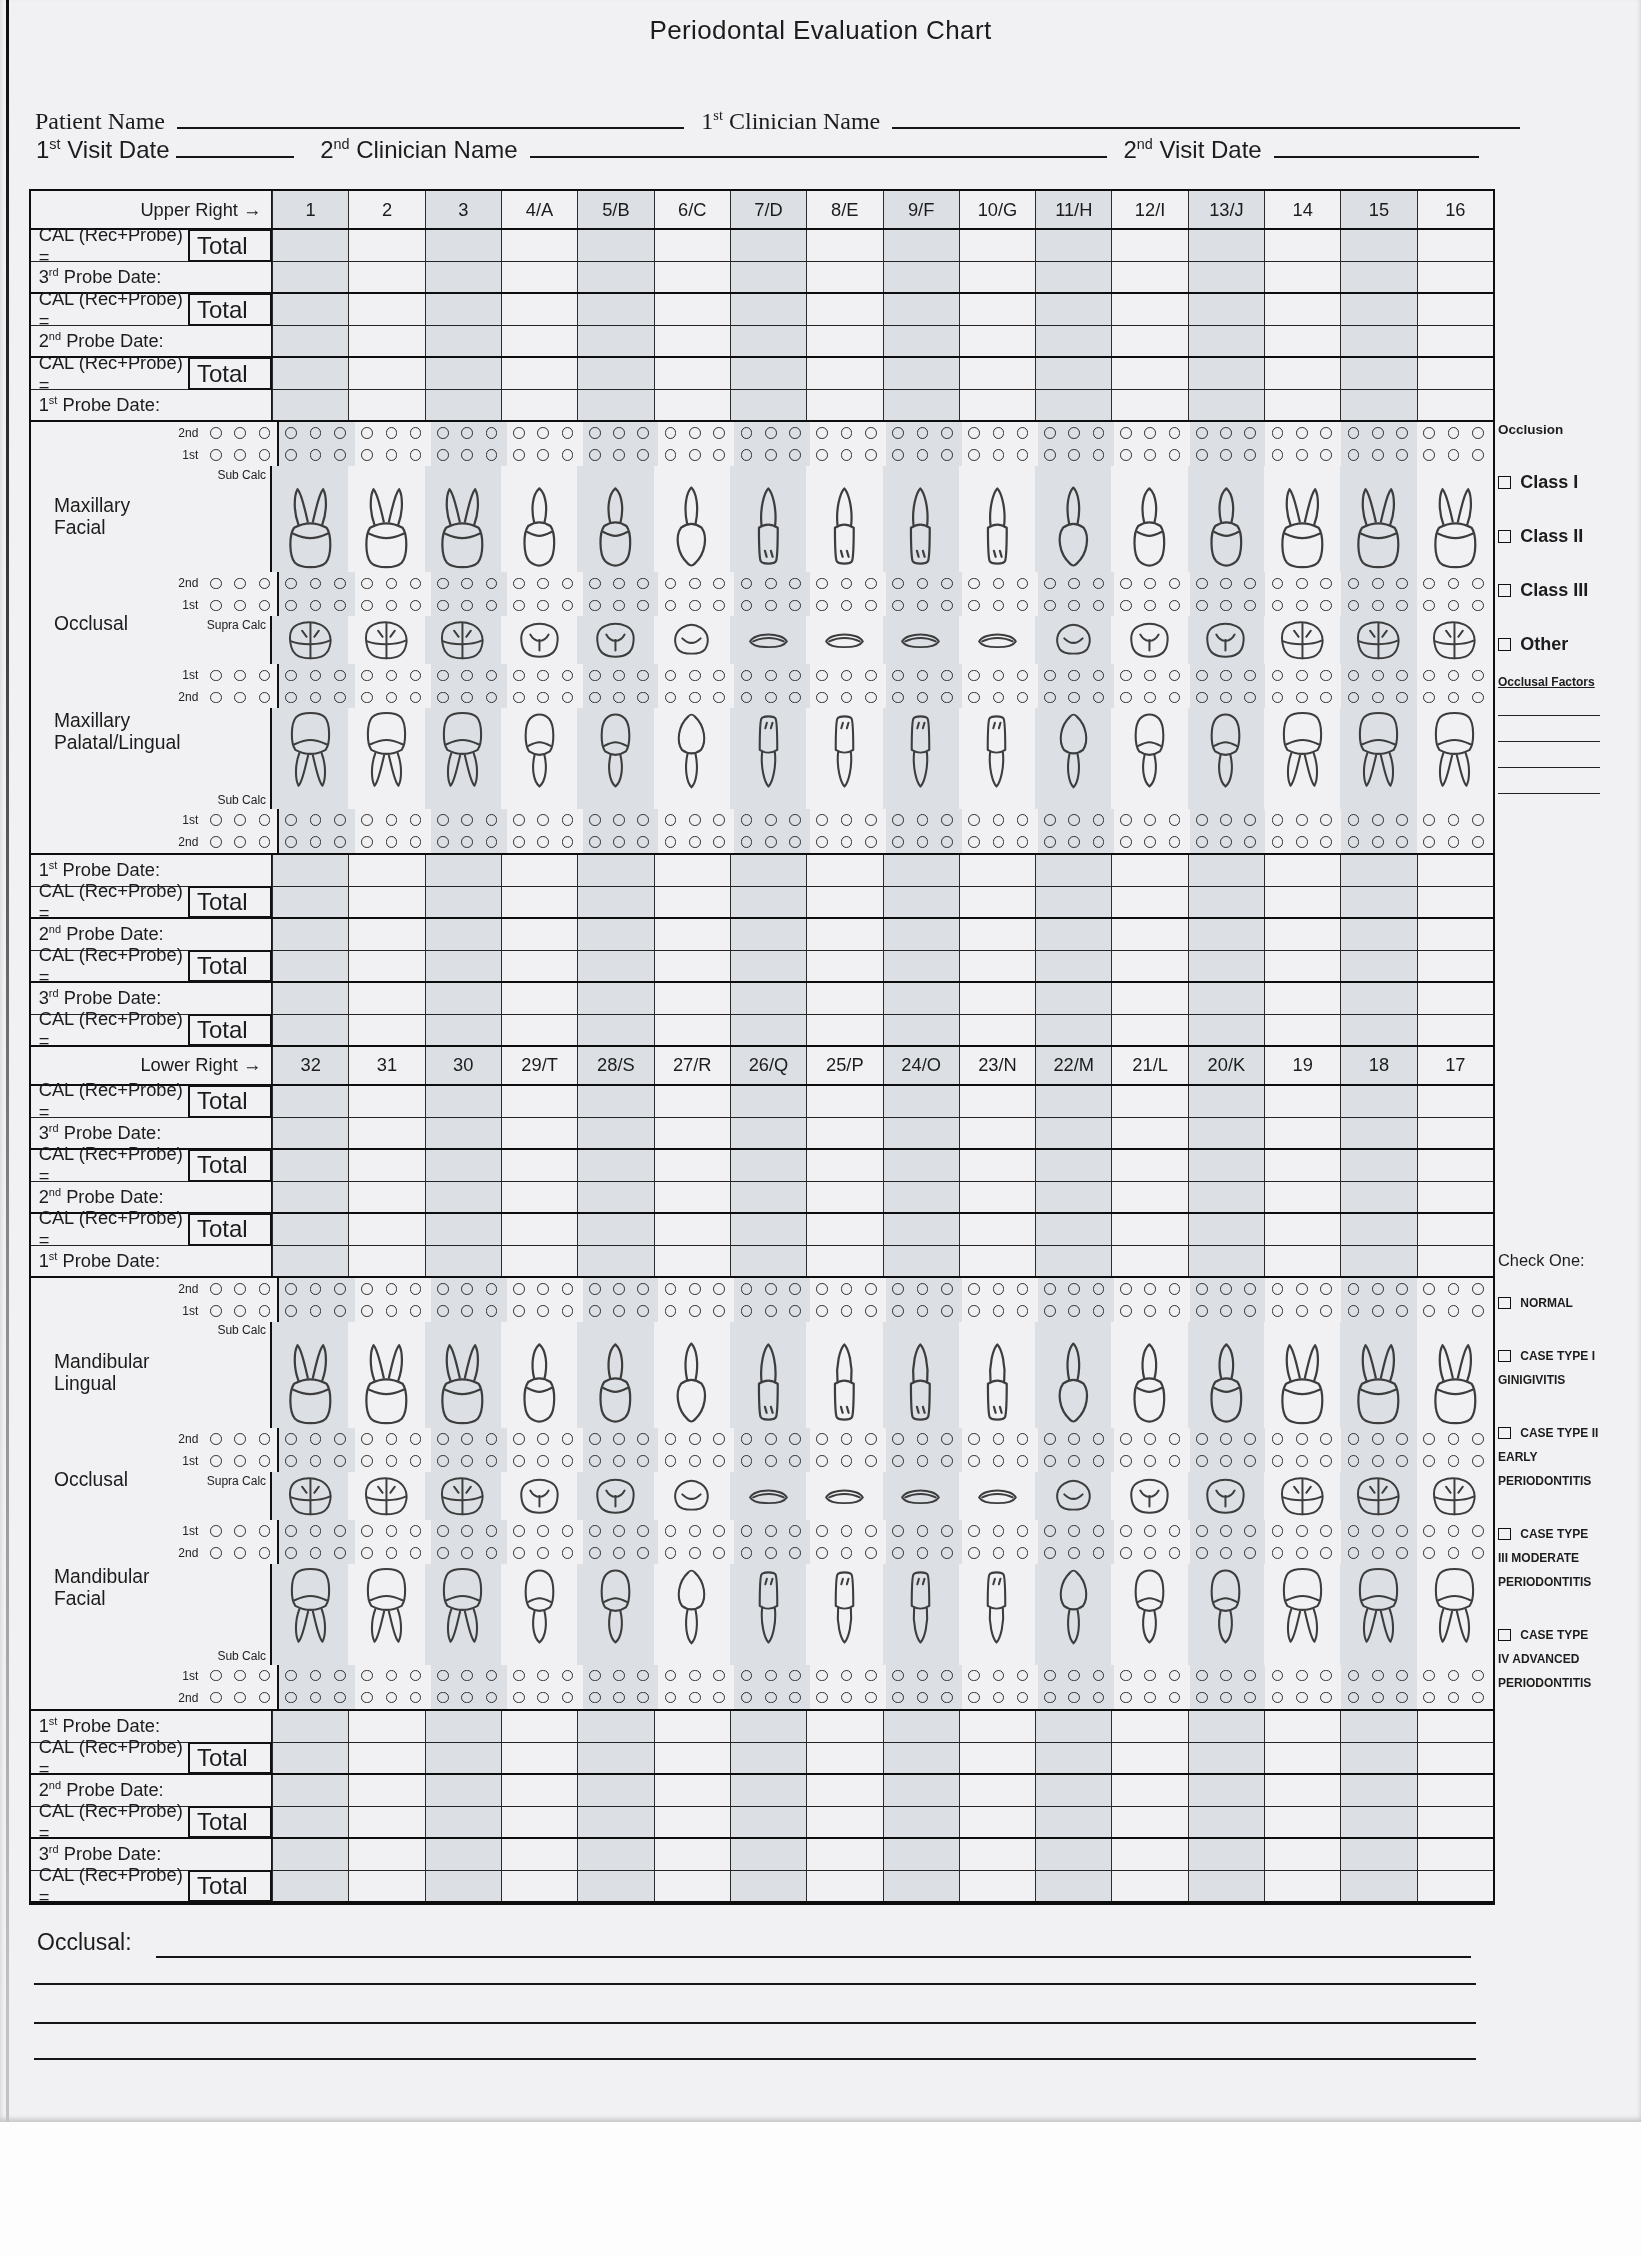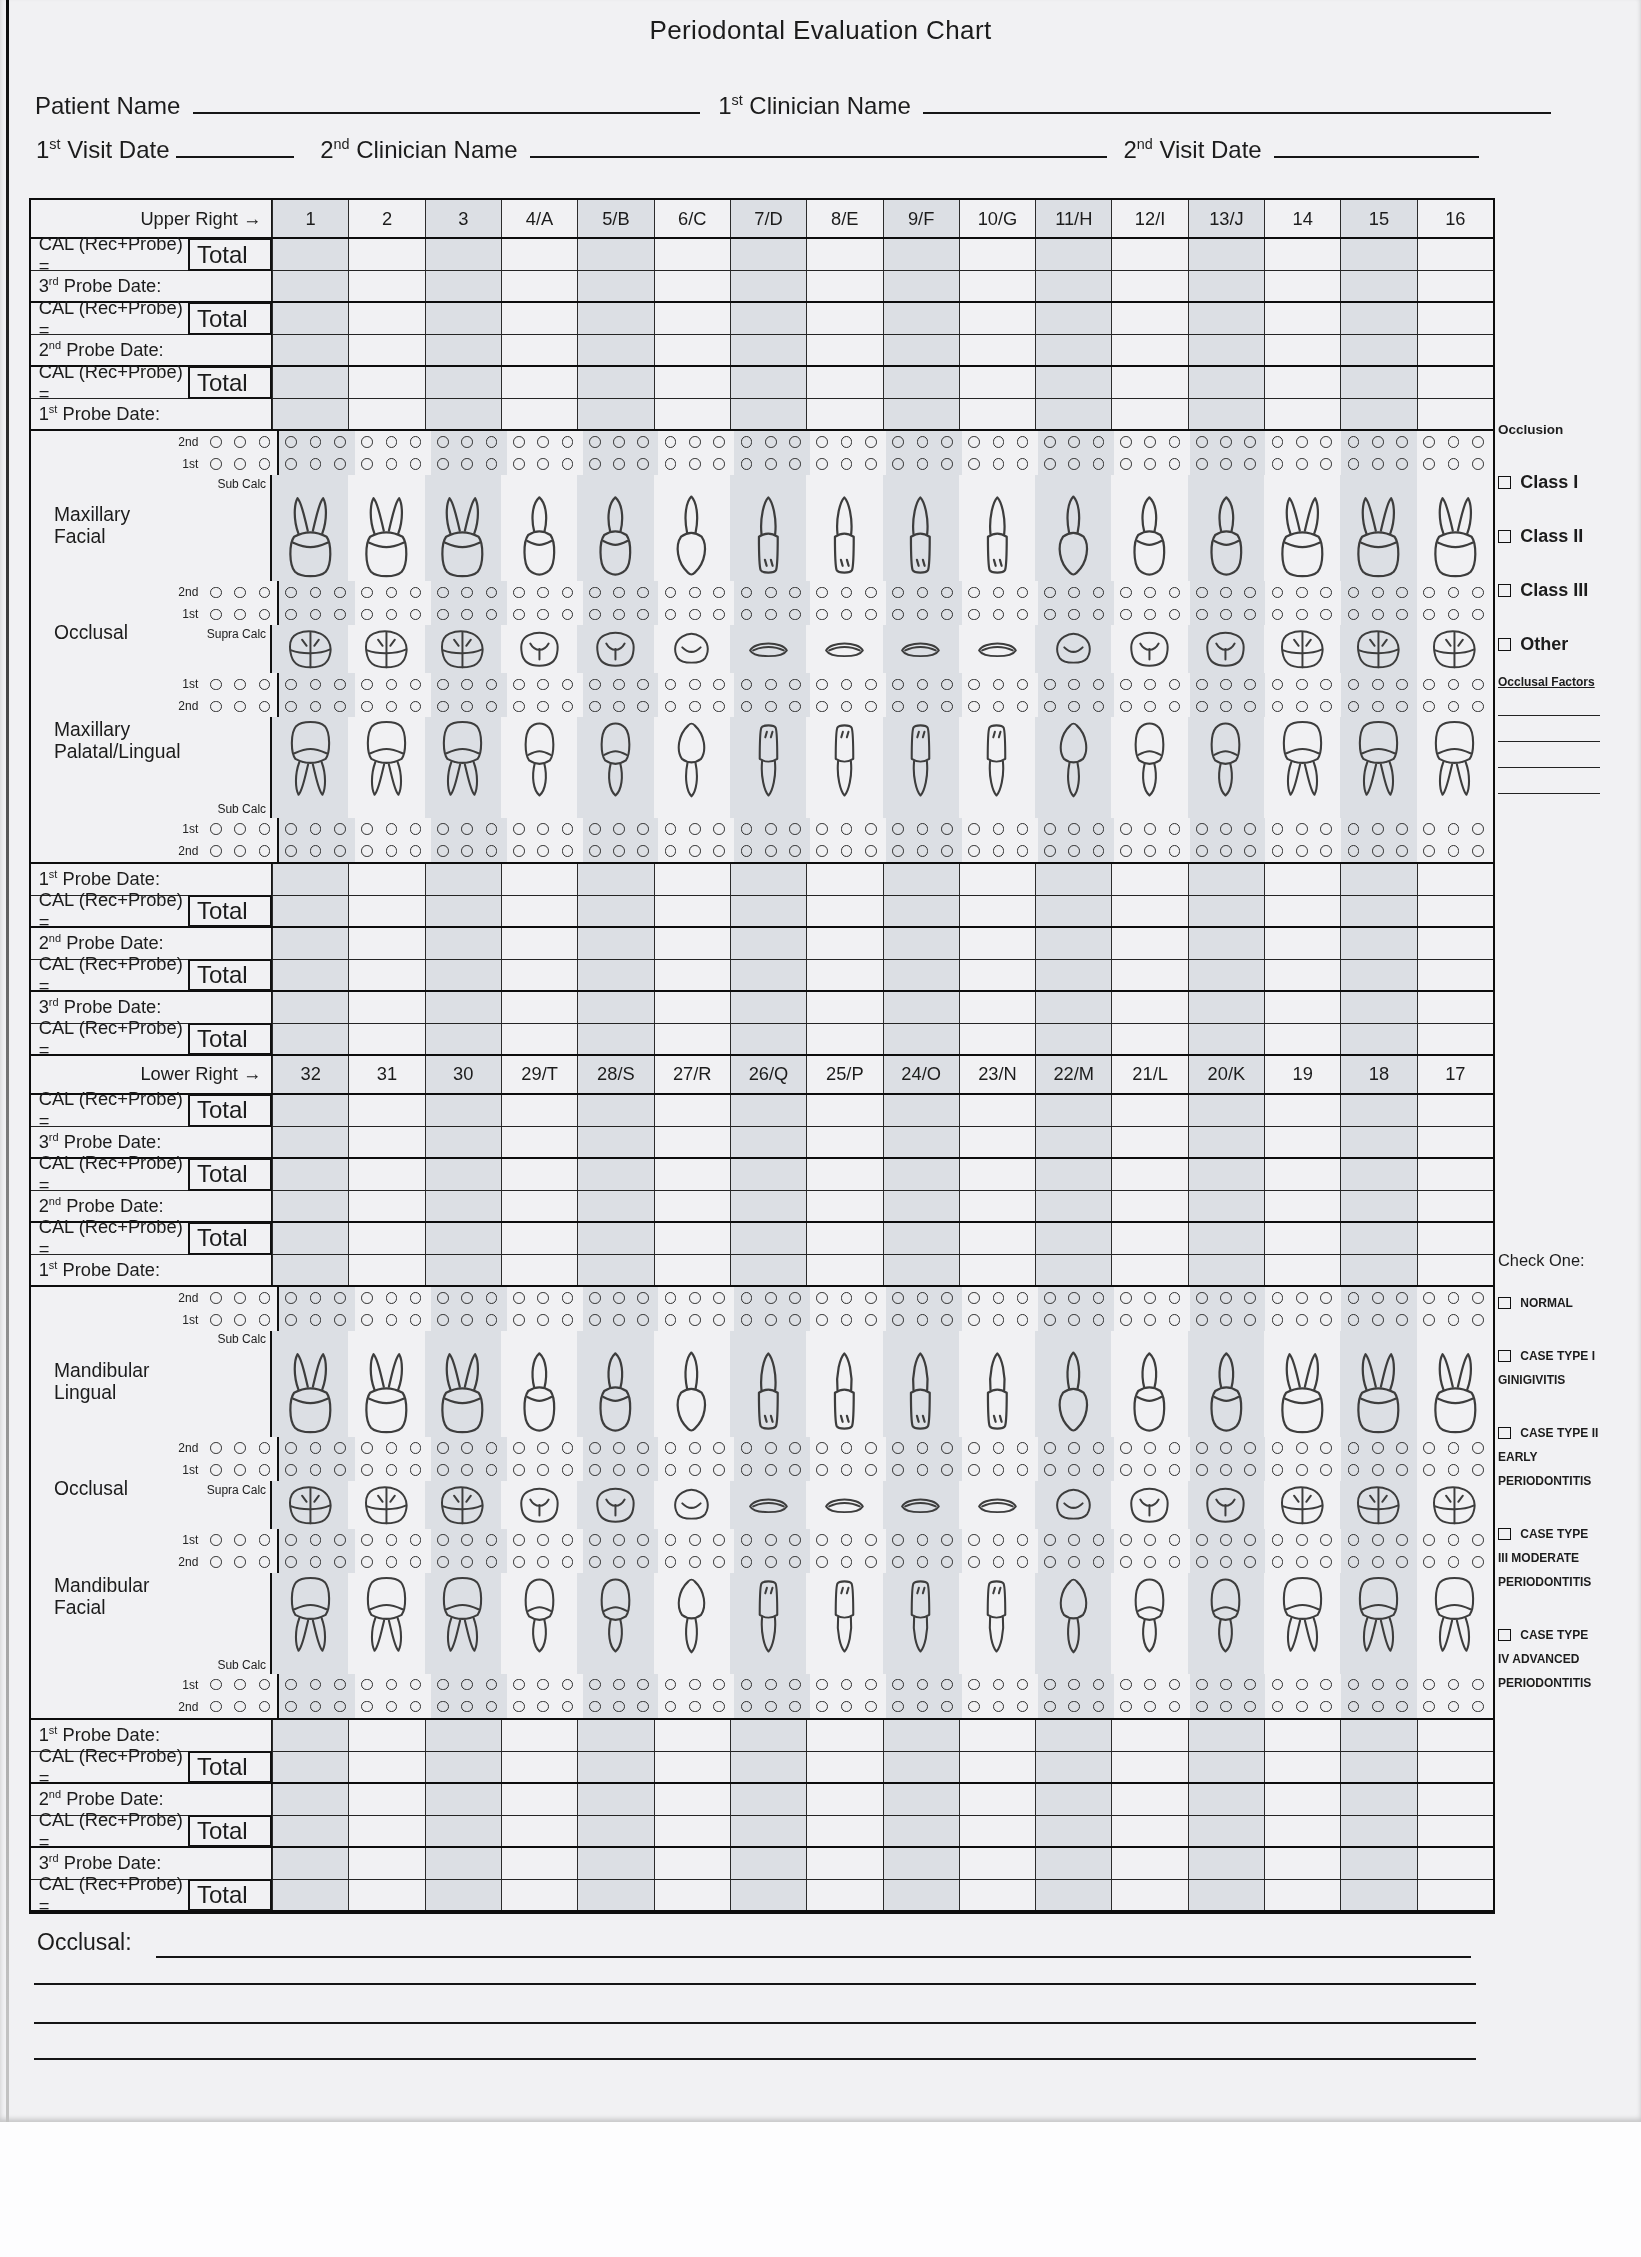--- a/index.html
+++ b/index.html
@@ -4,27 +4,27 @@
 <style>
   html,body{margin:0;padding:0;background:#fff;}
   body{font-family:"Liberation Sans",sans-serif;color:#1c1c1c;}
   .page{position:relative;width:1641px;height:2257px;background:#fdfdfe;overflow:hidden;}
   .paper{position:absolute;left:0;top:0;width:1641px;height:2122px;background:var(--paper,#f1f1f3);
          box-shadow:inset 0 -2.9px 4.8px rgba(0,0,0,.18);}
   .scan-edge{position:absolute;left:5.8px;top:0;width:2.9px;height:2122px;
              background:linear-gradient(#0c0c0c,#333 25%,#8a8a8a 60%,#c2c2c2 95%);}
   .title{position:absolute;top:15.4px;left:0;width:1641px;text-align:center;font-size:26px;letter-spacing:0.4px;}
   .hline{position:absolute;white-space:nowrap;font-size:24px;}
-  .hl1{top:87px;left:35px;}
+  .hl1{top:102px;left:35px;font-family:Liberation Serif, serif;}
   .hl2{top:131px;left:36px;}
   sup{font-size:60%;}
   .blank{display:inline-block;height:25px;border-bottom:2.5px solid #161616;vertical-align:baseline;}
 
   
-  .form{position:absolute;left:29px;top:198px;width:1466px;border:2.9px solid #0d0d0d;box-sizing:border-box;}
+  .form{position:absolute;left:29px;top:189px;width:1466px;border:2.9px solid #0d0d0d;box-sizing:border-box;}
   .row{display:flex;align-items:stretch;box-sizing:border-box;}
   .r-h{height:39px;}
   .r-s{height:31px;}
   .grp{border-bottom:2.5px solid #0d0d0d;}
   .grp .row + .row{border-top:1.4px solid #242424;}
   .grp-b{border-bottom:2.5px solid #0d0d0d;}
   .lab{width:241px;flex:none;display:flex;align-items:center;border-right:1.9px solid #161616;box-sizing:border-box;}
   .cell{flex:1 1 0;border-left:1.4px solid #2c2c2c;box-sizing:border-box;}
   .sh{background:var(--shade,#dcdfe4);}
   .hdr .lab span{margin-left:auto;padding-right:9.7px;font-size:18.3px;}

